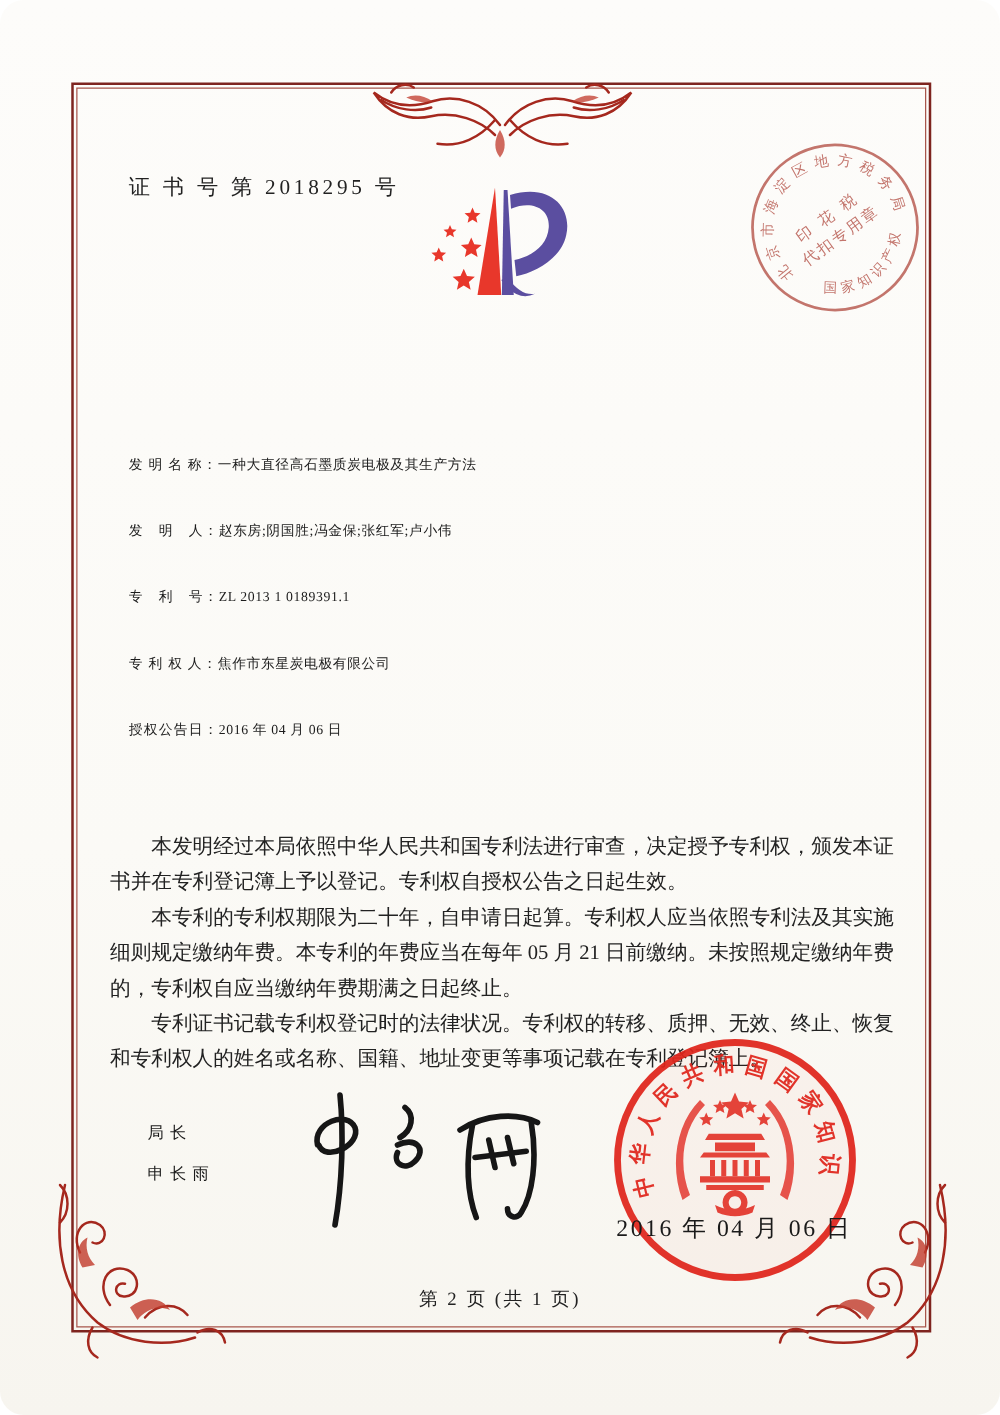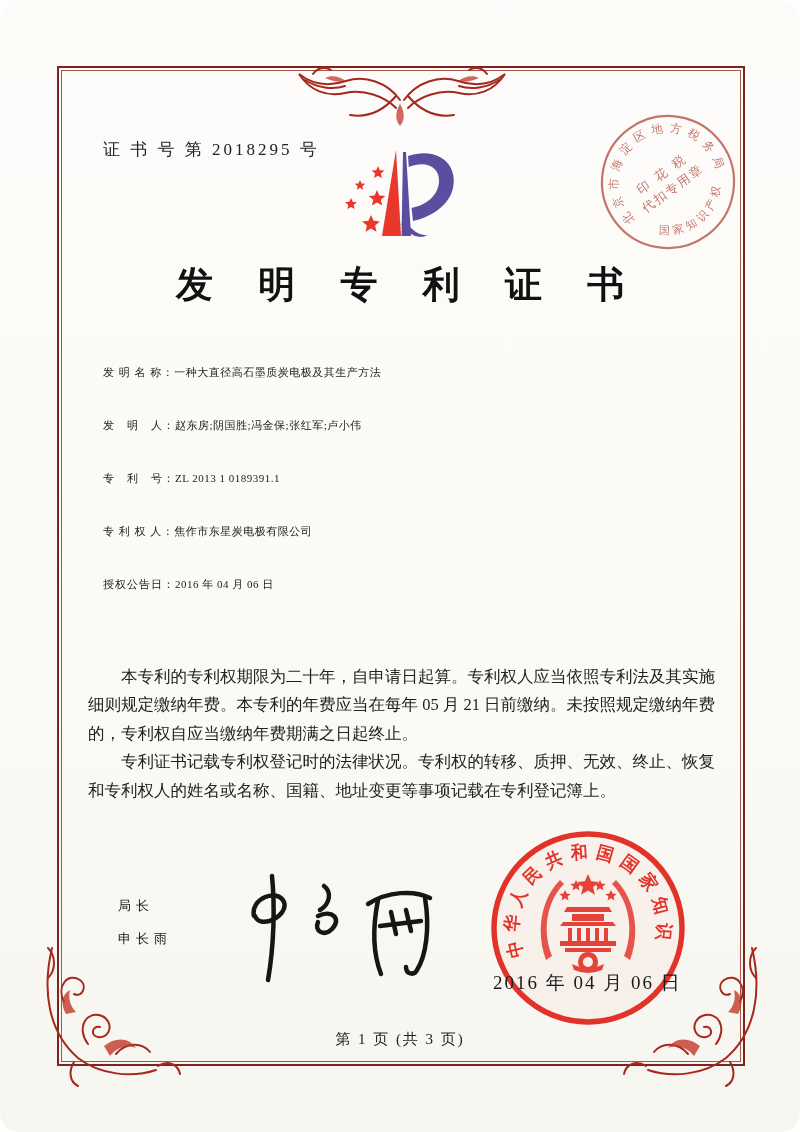--- a/index.html
+++ b/index.html
@@ -146,41 +146,41 @@
       <path d="M49,85 l2.6,5.8 6.3,.6 -4.8,4.2 1.4,6.2 -5.5,-3.4 -5.5,3.4 1.4,-6.2 -4.8,-4.2 6.3,-.6 Z"></path>
       <polygon points="74,20 60,106 79,106"></polygon>
     </g>
     <g fill="#5b4ea0">
       <polygon points="81,22 84,22 89,106 79.5,106"></polygon>
       <path d="M86,26 C118,16 136,36 131,58 C127,77 106,88 91,91 L89.6,78 C104,75 116,66 117,52 C118,37 104,30 86.8,37 Z"></path>
       <path d="M79,94 Q92,112 106,105 Q95,107 84,92 Z"></path>
     </g>
   </svg>
 
-  <div class="title">发 明 专 利 证 书</div>
 
   <div class="fields">
     <div class="field-row">
       <span class="field-label">发 明 名 称：</span><span class="field-value">一种大直径高石墨质炭电极及其生产方法</span>
     </div>
     <div class="field-row">
       <span class="field-label">发　明　人：</span><span class="field-value">赵东房;阴国胜;冯金保;张红军;卢小伟</span>
     </div>
     <div class="field-row">
       <span class="field-label">专　利　号：</span><span class="field-value">ZL 2013 1 0189391.1</span>
     </div>
     <div class="field-row">
       <span class="field-label">专 利 权 人：</span><span class="field-value">焦作市东星炭电极有限公司</span>
     </div>
     <div class="field-row">
       <span class="field-label">授权公告日：</span><span class="field-value">2016 年 04 月 06 日</span>
     </div>
   </div>
 
   <div class="body-text">
+    <p>本发明经过本局依照中华人民共和国专利法进行审查，决定授予专利权，颁发本证书并在专利登记簿上予以登记。专利权自授权公告之日起生效。</p>
     <p>本专利的专利权期限为二十年，自申请日起算。专利权人应当依照专利法及其实施细则规定缴纳年费。本专利的年费应当在每年 05 月 21 日前缴纳。未按照规定缴纳年费的，专利权自应当缴纳年费期满之日起终止。</p>
     <p>专利证书记载专利权登记时的法律状况。专利权的转移、质押、无效、终止、恢复和专利权人的姓名或名称、国籍、地址变更等事项记载在专利登记簿上。</p>
   </div>
 
   <div class="sig-block">
     <div>局长</div>
     <div class="sig-name">申长雨</div>
   </div>
 
   <svg class="sig-hand" width="216" height="118" viewBox="0 0 216 118">
@@ -240,15 +240,15 @@
     <text class="stamp-txt" font-size="11.5" letter-spacing="6">
       <textPath href="#stampTop" startOffset="6">北京市海淀区地方税务局</textPath>
     </text>
     <text class="stamp-txt" font-size="12.5" x="80" y="74" text-anchor="middle" letter-spacing="3">印 花 税</text>
     <text class="stamp-txt" font-size="12.5" x="80" y="92" text-anchor="middle" letter-spacing="2">代扣专用章</text>
     <text class="stamp-txt" font-size="11" letter-spacing="4">
       <textPath href="#stampBottom" startOffset="8">国家知识产权局</textPath>
     </text>
   </svg>
 
-  <div class="footer">第 1 页 (共 3 页)</div>
+  <div class="footer">第 2 页 (共 1 页)</div>
 
 </div>
 
 </body></html>

